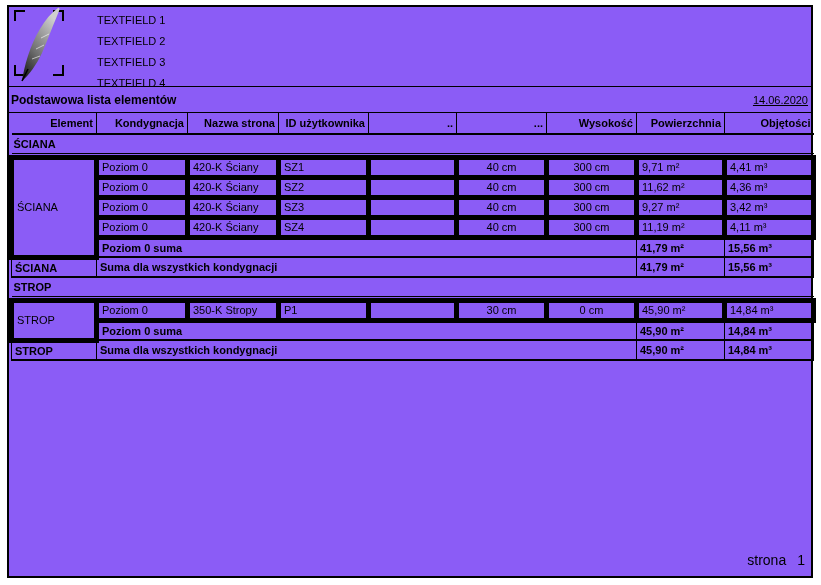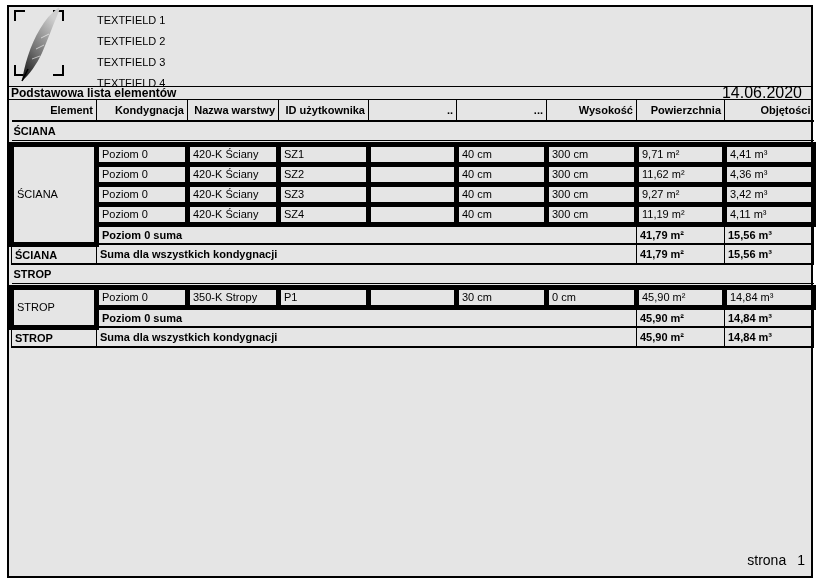--- a/index.html
+++ b/index.html
@@ -1,42 +1,42 @@
 <!DOCTYPE html>
 <html><head>
 <meta charset="utf-8">
 <style>
   html,body{margin:0;padding:0;background:#fff;}
   body{width:821px;height:585px;position:relative;font-family:"Liberation Sans",sans-serif;color:#000;}
   .page{
     position:absolute;left:7px;top:5px;width:806px;height:573px;
     box-sizing:border-box;border:2px solid #000;
-    display:flex;flex-direction:column;background:#e5e5e5;
+    display:flex;flex-direction:column;background:#8b5cf6;
   }
   
   .header-area{height:79px;display:flex;flex:none;position:relative;}
   .logo-box{width:88px;position:relative;flex:none;}
   .logo-frame{position:absolute;left:5px;top:3px;width:50px;height:66px;}
   .corner{position:absolute;width:9px;height:9px;}
   .corner.tl{left:0;top:0;border-left:2px solid #000;border-top:2px solid #000;}
   .corner.tr{right:0;top:0;border-right:2px solid #000;border-top:2px solid #000;}
   .corner.bl{left:0;bottom:0;border-left:2px solid #000;border-bottom:2px solid #000;}
   .corner.br{right:0;bottom:0;border-right:2px solid #000;border-bottom:2px solid #000;}
   .feather-svg{position:absolute;left:9px;top:0px;width:50px;height:76px;}
   .textfields{padding-top:3px;font-size:11px;}
   .textfields div{height:21px;line-height:21px;white-space:nowrap;}
   
   .title-row{
-    flex:none;height:14px;box-sizing:border-box;
+    flex:none;height:27px;box-sizing:border-box;
     border-top:1px solid #000;border-bottom:1px solid #000;
     display:flex;justify-content:space-between;align-items:center;
-    padding:0 9px 0 2px;
+    padding:0 3px 0 2px;
   }
   .title-row .title{font-weight:bold;font-size:12px;}
-  .title-row .date{font-size:16px;}
+  .title-row .date{font-size:11px;text-decoration:underline;}
   
   table.listing{border-collapse:collapse;table-layout:fixed;width:802px;flex:none;}
   table.listing th,table.listing td{
     font-size:11px;padding:0 3px;box-sizing:border-box;
     overflow:hidden;white-space:nowrap;vertical-align:middle;
   }
   table.listing th{
     border:1px solid #000;border-top:none;border-bottom:2px solid #000;
     height:21px;font-weight:bold;text-align:right;
   }
@@ -44,21 +44,21 @@
   tr > th:first-child, tr > td:first-child{border-left:none;}
   tr > th:last-child, tr > td:last-child{border-right:none;}
   tr.section-row td{
     border-bottom:1px solid #000;font-weight:bold;height:19px;padding-left:2px;
   }
   tr.gap-row td{height:4px;line-height:0;border-bottom:1px solid #000;padding:0;}
   tr.data-row td{border:5px solid #000000;height:20px;}
   td.el-cell{
     vertical-align:bottom;padding-bottom:6px;font-weight:normal;padding-left:2px;
   }
-  .c-center{text-align:left;}
+  .c-center{text-align:center;}
   .c-right{text-align:left;padding-right:4px;}
   tr.sum-row td{border:1px solid #000;border-top:2px solid #000;height:20px;font-weight:bold;}
   tr.total-row td{
     border:1px solid #000;border-top:2px solid #000;border-bottom:2px solid #000;
     height:20px;font-weight:bold;
   }
   td.sum-label{padding-left:2px;}
   td.el-bold{font-weight:bold;padding-left:2px;}
   
   .filler{flex:1;position:relative;}
@@ -115,21 +115,21 @@
         <col style="width:88px">
         <col style="width:90px">
       <col style="width:90px">
         <col style="width:88px">
         <col style="width:89px">
     </colgroup>
     <tbody>
         <tr>
       <th>Element</th>
       <th>Kondygnacja</th>
-      <th>Nazwa warstwy</th>
+      <th>Nazwa strona</th>
       <th>ID użytkownika</th>
       <th>..</th>
       <th class="c-center">...</th>
       <th class="c-center">Wysokość</th>
       <th class="c-center">Powierzchnia</th>
       <th class="c-center">Objętości</th>
     </tr>
 
     <tr class="section-row">
       <td colspan="9">ŚCIANA</td>

